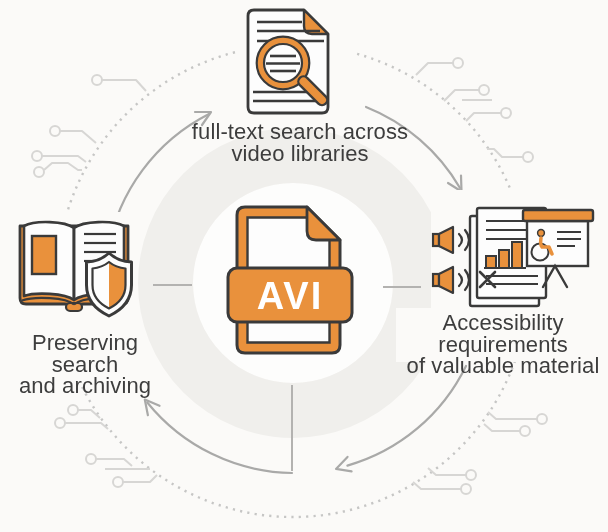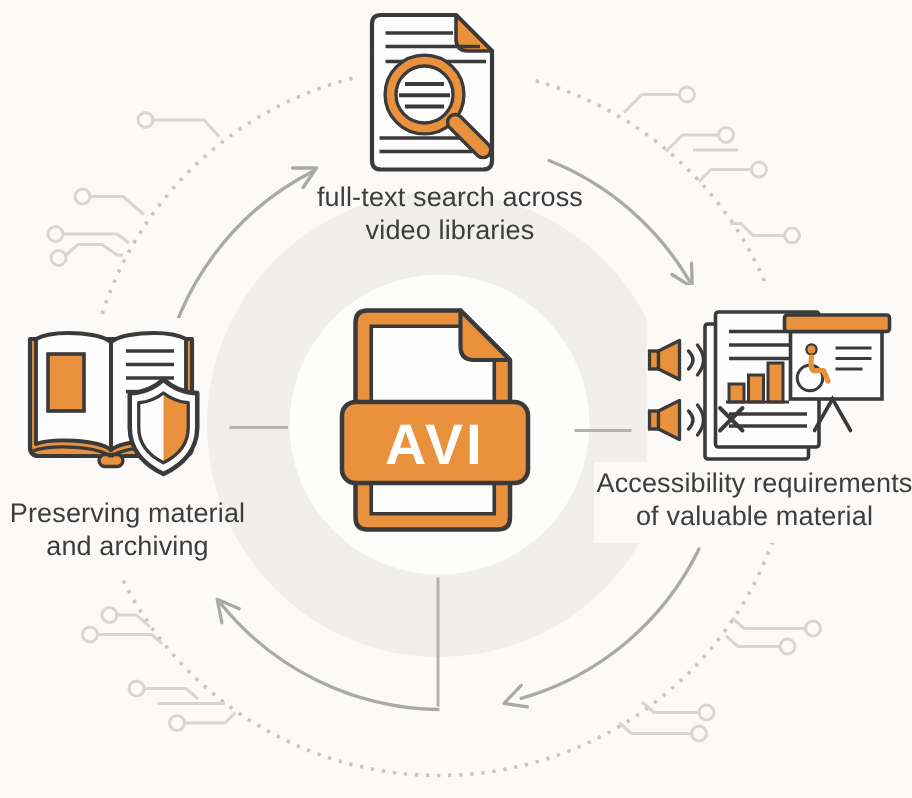--- a/index.html
+++ b/index.html
@@ -4,21 +4,21 @@
 <style>
   html,body{margin:0;padding:0;background:#FBFAF8;}
   .stage{position:relative;width:608px;height:532px;overflow:hidden;background:#FBFAF8;
          font-family:"Liberation Sans",sans-serif;}
   .stage svg{position:absolute;display:block;}
   .bg{left:0;top:0;}
   .icon-top{left:236px;top:2px;}
   .icon-center{left:222px;top:198px;}
   .icon-left{left:8px;top:212px;}
   .icon-right{left:428px;top:190px;}
-  .label{position:absolute;color:#3D3D3D;font-size:18px;line-height:21.5px;
+  .label{position:absolute;color:#3D3D3D;font-size:22px;line-height:21.5px;
          text-align:center;white-space:pre-line;letter-spacing:.1px;}
   .label-top{left:188px;top:121px;width:224px;}
   .label-left{left:2px;top:332px;width:166px;}
   .label-right{left:394px;top:312px;width:218px;}
 </style>
 </head>
 <body>
 
 <div class="stage">
 
@@ -187,18 +187,18 @@
       <g stroke="#3A3A3A" stroke-width="2">
         <path d="M129,42 H153"></path>
           <path d="M129,49 H153"></path>
           <path d="M129,56 H147"></path>
       </g>
     </g>
   </svg>
 
   <div class="label label-top">full-text search across
 video libraries</div>
-  <div class="label label-left">Preserving material
+  <div class="label label-left">Preserving search
 and archiving</div>
   <div class="label label-right">Accessibility requirements
 of valuable material</div>
 
 </div>
 
 </body></html>

